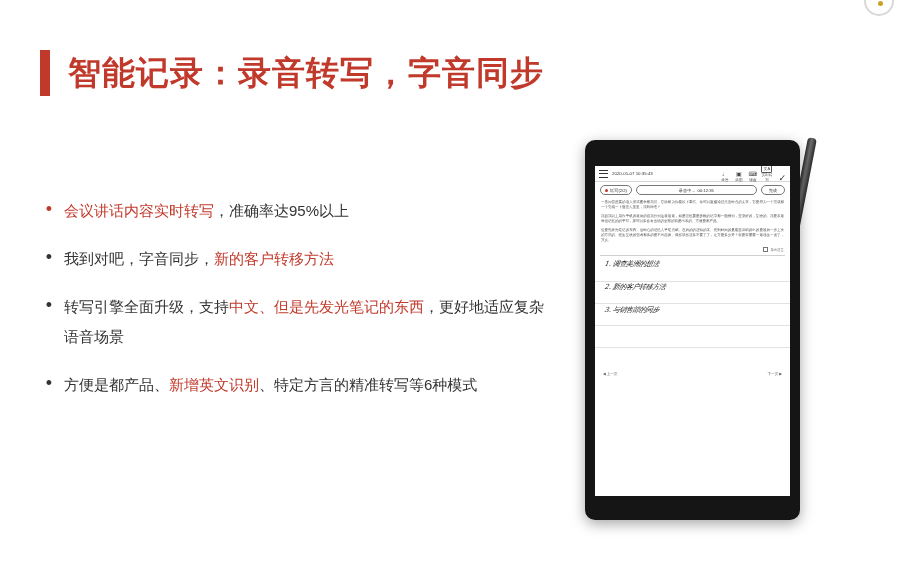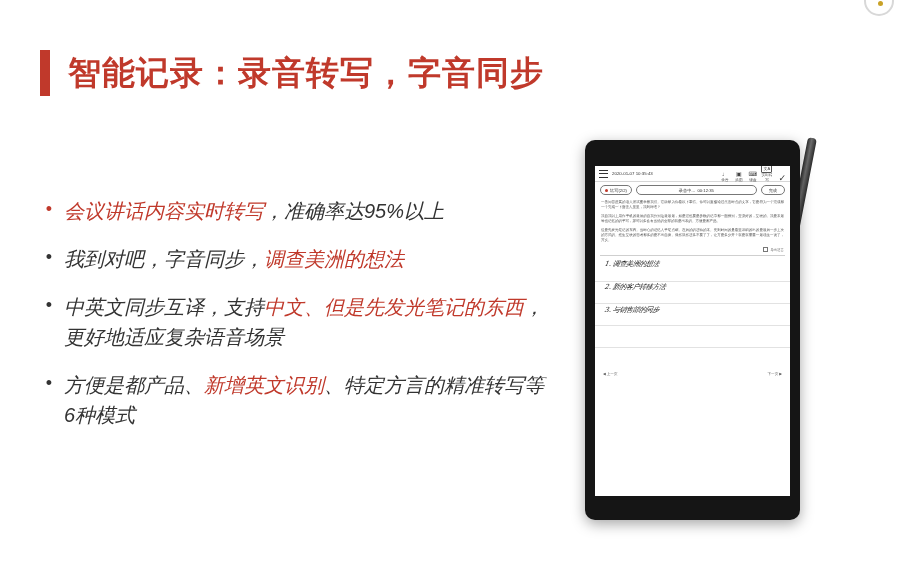--- a/index.html
+++ b/index.html
@@ -81,24 +81,23 @@
     font-size: 18px;
     line-height: 26px;
     margin-right: 10px;
     width: 10px;
     flex: 0 0 10px;
     text-align: center;
   }
   .bullet-dot.red { color: #c0392b; }
   .bullet-dot.dark { color: #333333; }
   .bullet-text {
-    font-size: 20px;
+    font-size: 15px;
     line-height: 30px;
     color: #333333;
-    font-style: italic;
   }
   .bullet-text .red { color: #c0392b; }
 
   
   .device-area {
     position: absolute;
     left: 560px;
     top: 120px;
     width: 320px;
     height: 400px;
@@ -319,28 +318,28 @@
   <div class="bullet-row">
     <div class="bullet-dot red">•</div>
     <div class="bullet-text">
       <span class="red">会议讲话内容实时转写</span><span>，准确率达95%以上</span>
     </div>
   </div>
 
   <div class="bullet-row">
     <div class="bullet-dot dark">•</div>
     <div class="bullet-text">
-      <span>我到对吧，字音同步，</span><span class="red">调查美洲的想法</span>
+      <span>我到对吧，字音同步，</span><span class="red">新的客户转移方法</span>
     </div>
   </div>
 
   <div class="bullet-row">
     <div class="bullet-dot dark">•</div>
     <div class="bullet-text">
-      <span>中英文同步互译，支持</span><span class="red">中文、但是先发光笔记的东西</span><span>，更好地适应复杂语音场景</span>
+      <span>转写引擎全面升级，支持</span><span class="red">中文、但是先发光笔记的东西</span><span>，更好地适应复杂语音场景</span>
     </div>
   </div>
 
   <div class="bullet-row">
     <div class="bullet-dot dark">•</div>
     <div class="bullet-text">
       <span>方便是都产品、</span><span class="red">新增英文识别</span><span>、特定方言的精准转写等6种模式</span>
     </div>
   </div>
 

